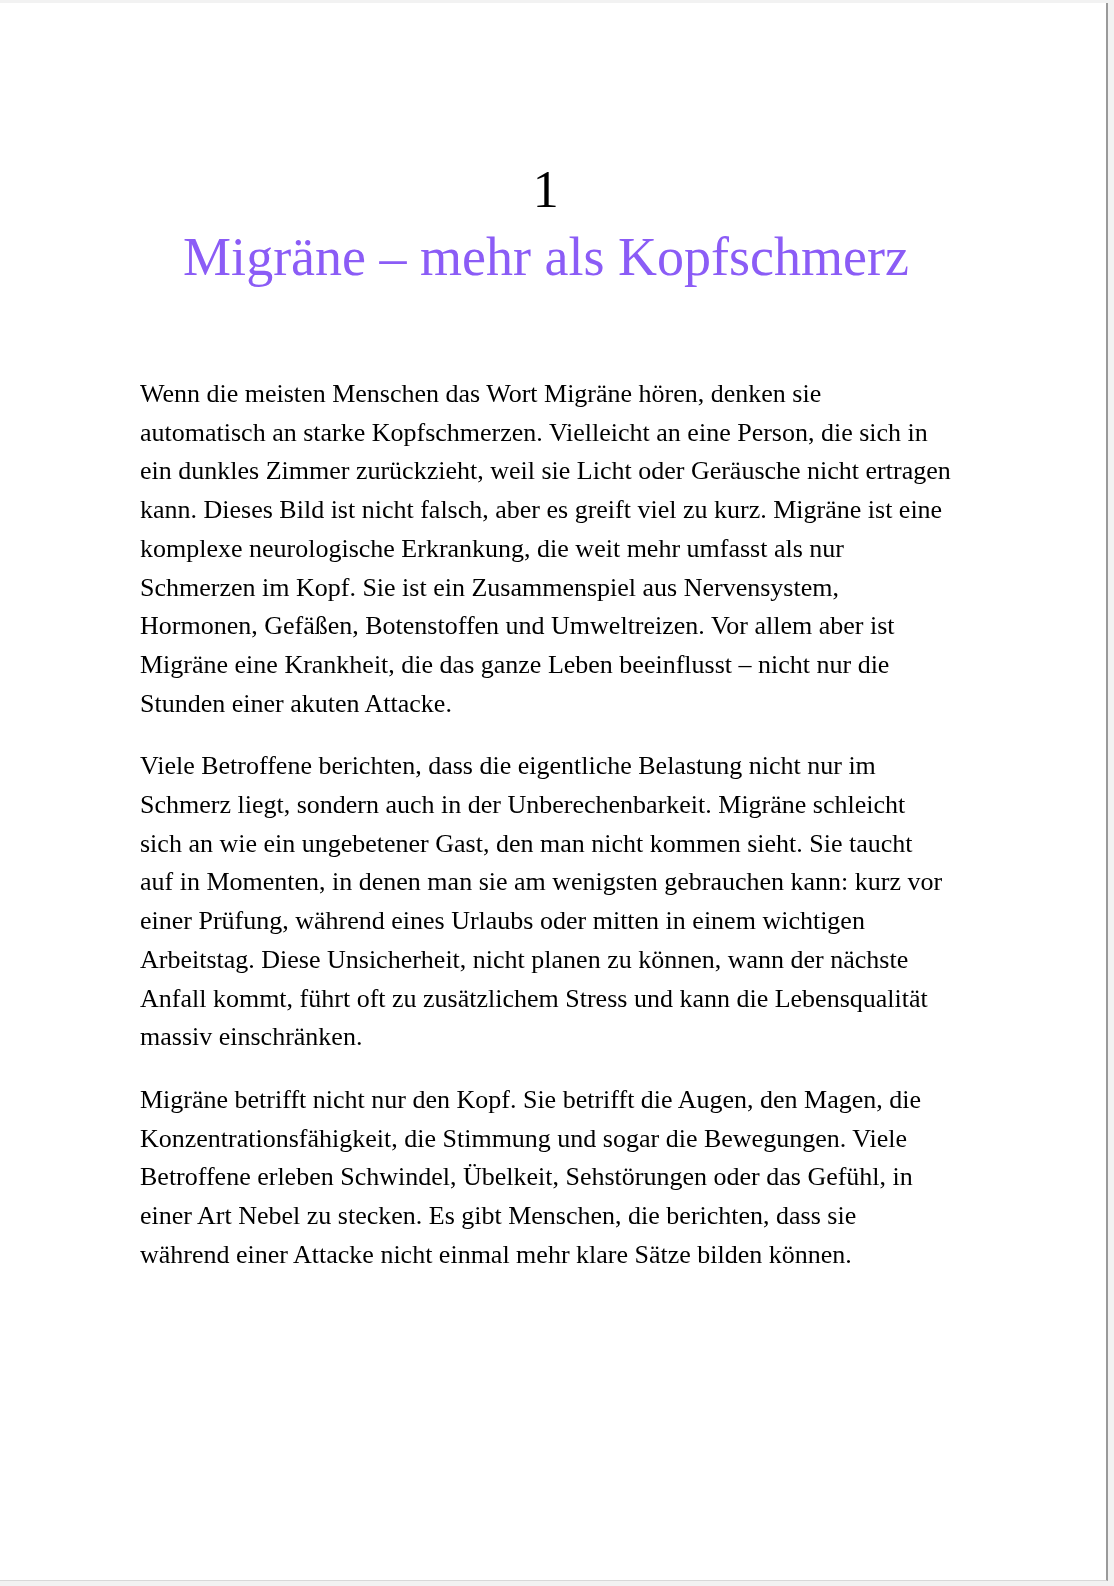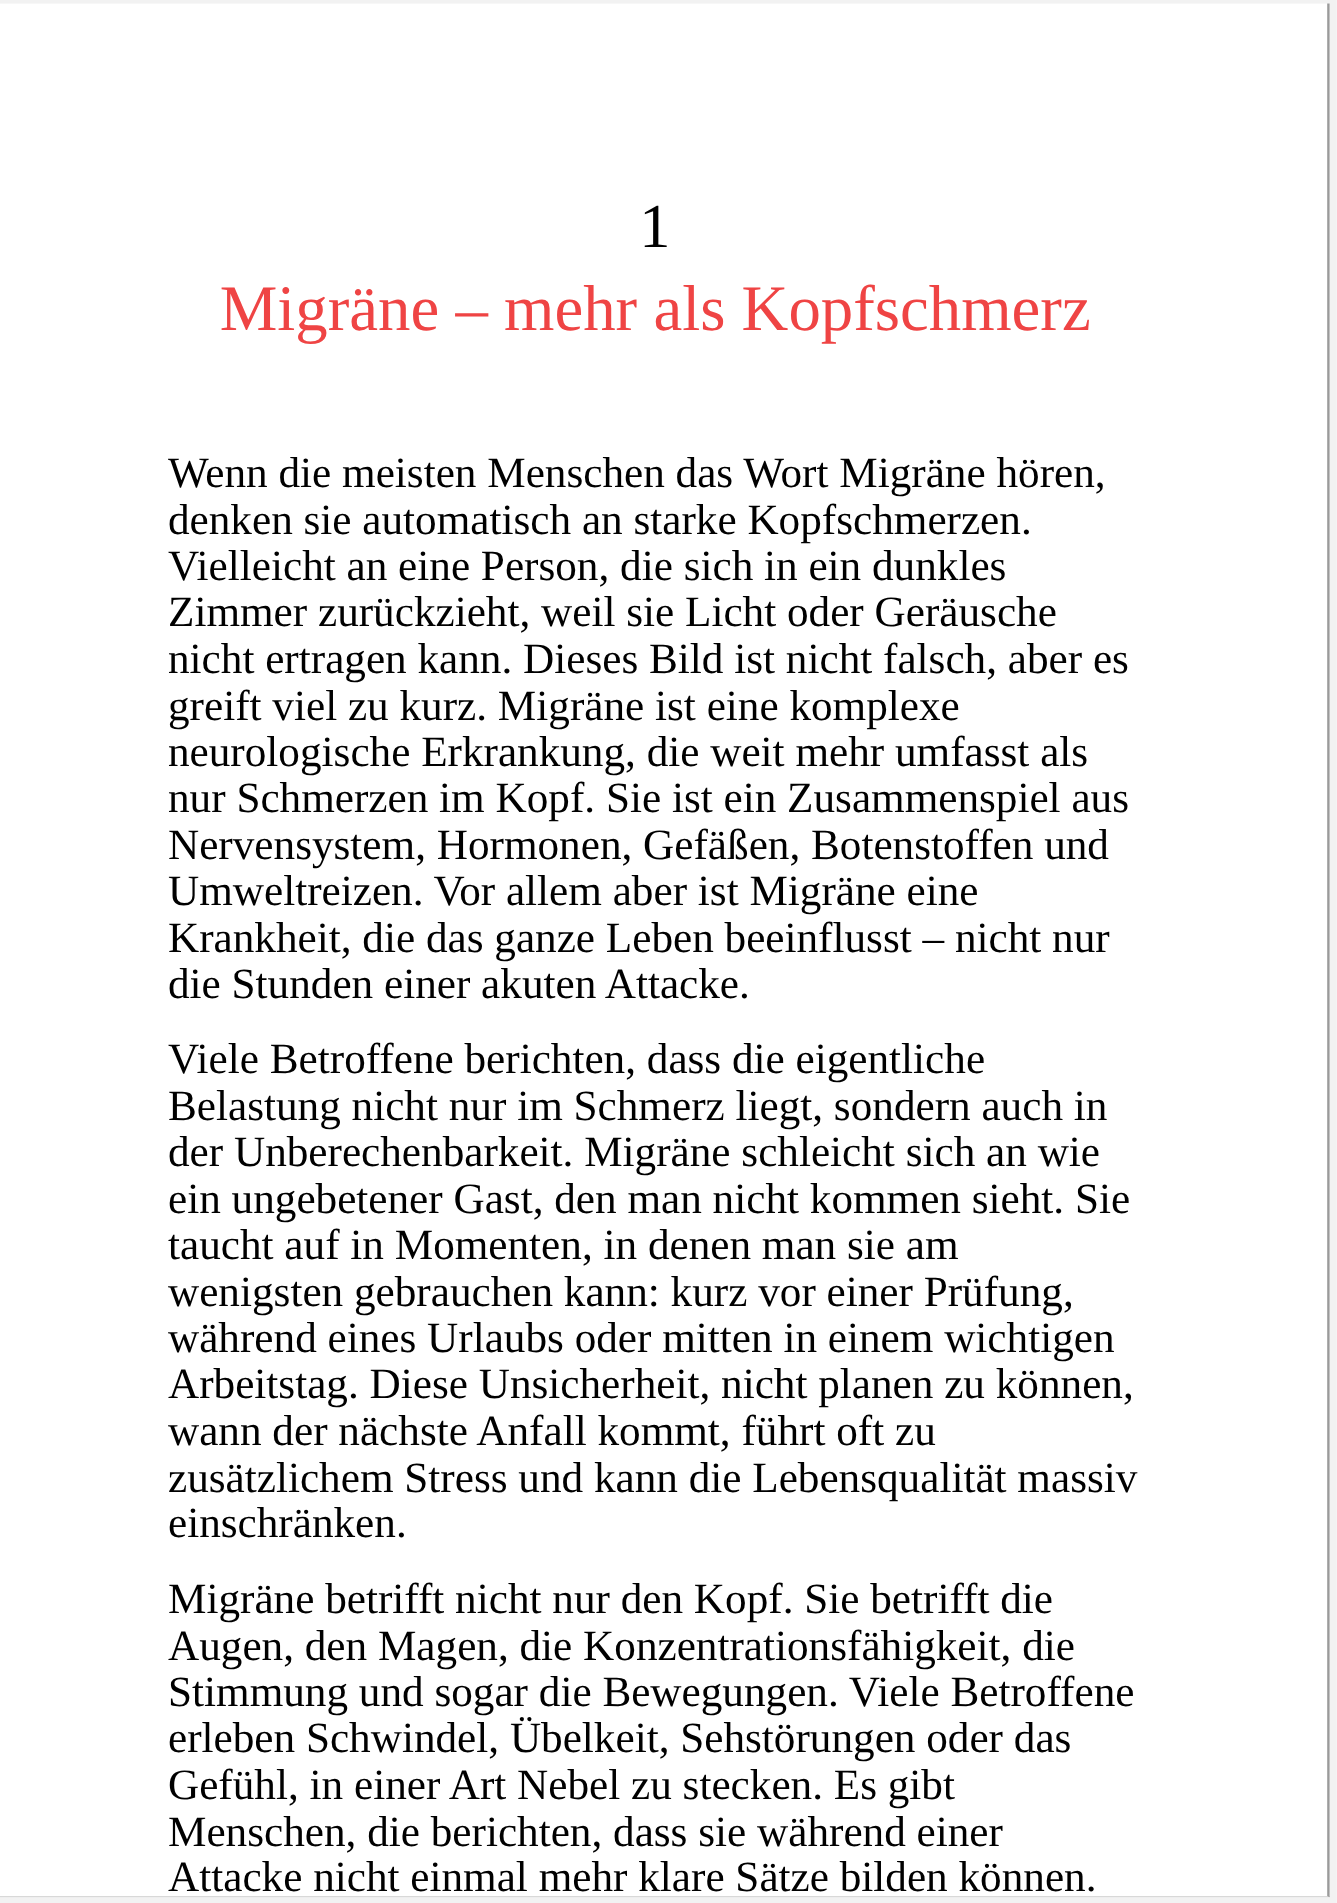--- a/index.html
+++ b/index.html
@@ -43,30 +43,30 @@
     margin: 0;
     padding-top: 158px;
     letter-spacing: 0.5px;
   }
 
   .chapter-title {
     text-align: center;
     font-size: 54px;
     line-height: 64px;
     font-weight: 400;
-    color: #ef4444;
+    color: #8b5cf6;
     margin: 0;
     padding-top: 6px;
     white-space: nowrap;
   }
 
   .body-text {
     margin: 0;
     padding-top: 86px;
-    font-size: 36px;
+    font-size: 26px;
     line-height: 38.7px;
     color: #000000;
     text-align: left;
     hyphens: none;
   }
 
   .body-text + .body-text {
     padding-top: 24px;
   }
 </style>

